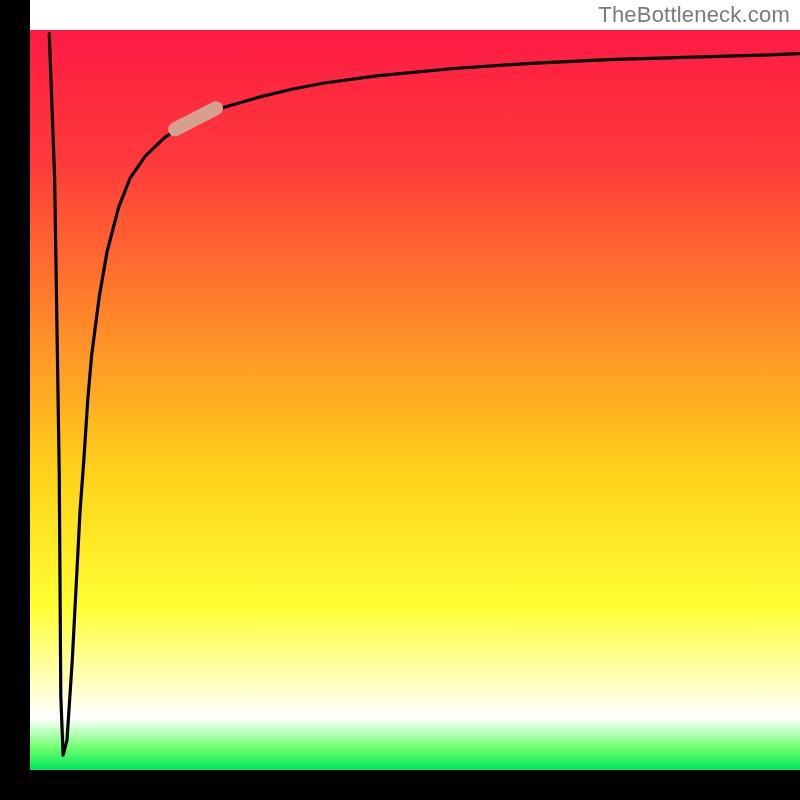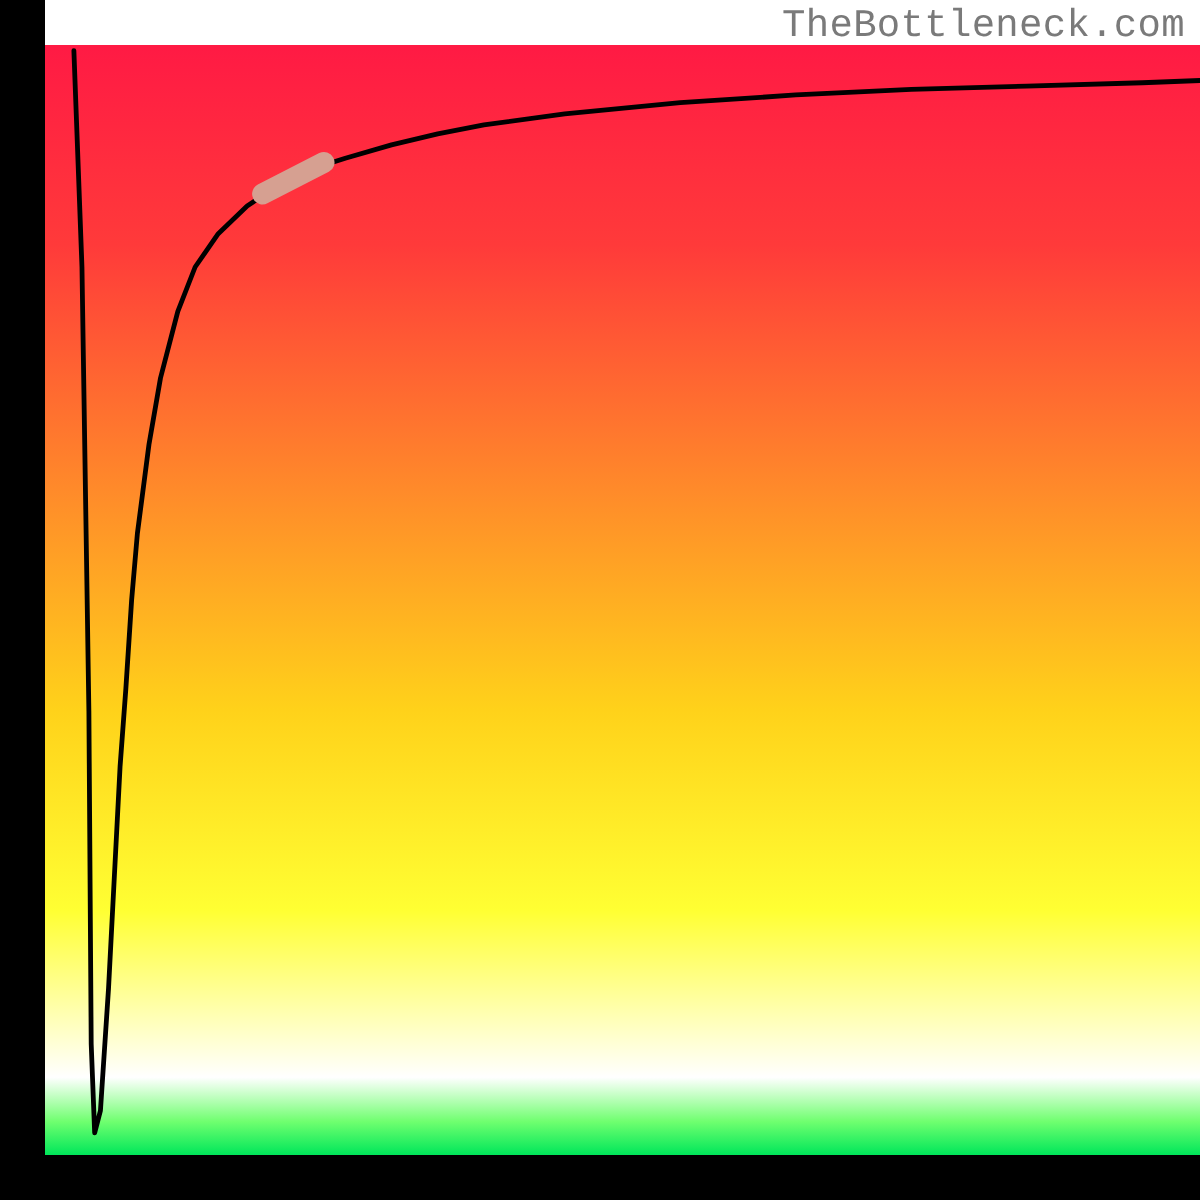--- a/index.html
+++ b/index.html
@@ -12,23 +12,23 @@
   }
   .chart-container {
     position: relative;
     width: 800px;
     height: 800px;
   }
   .watermark {
     position: absolute;
     top: 2px;
     right: 10px;
-    font-size: 26px;
+    font-size: 22px;
     color: #7a7a7a;
-    font-family: Liberation Mono, monospace;
+    font-family: Liberation Sans, sans-serif;
     letter-spacing: 0.2px;
     z-index: 10;
   }
   svg.plot {
     position: absolute;
     top: 0;
     left: 0;
     width: 800px;
     height: 800px;
   }

